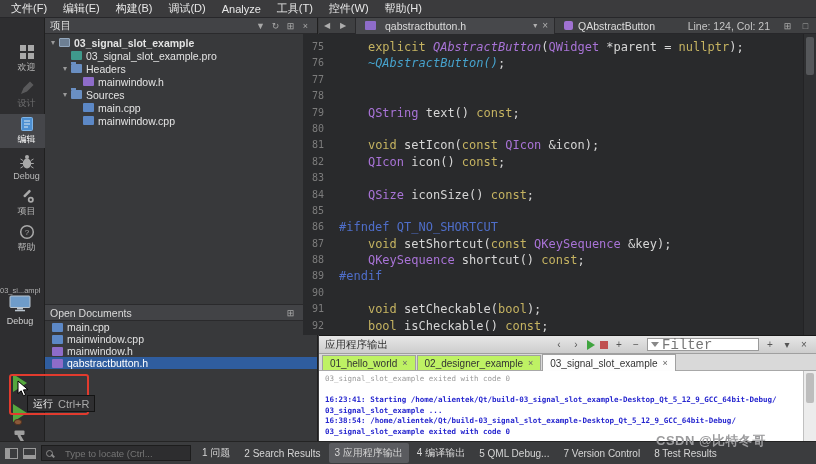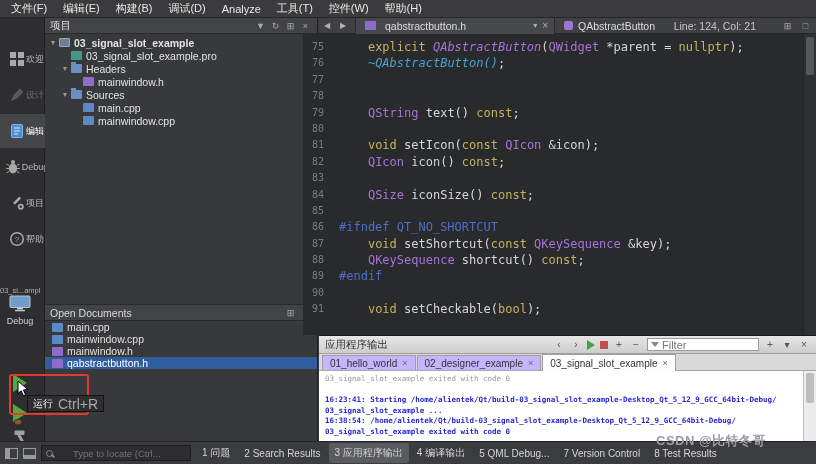--- a/index.html
+++ b/index.html
@@ -7,21 +7,21 @@
 body{font-family:"Liberation Sans",sans-serif;background:#3b3b3d}
 #app{position:relative;width:816px;height:464px;overflow:hidden;background:#3b3b3d}
 .sp{flex:1}
 
 
 .menubar{position:absolute;left:0;top:0;right:0;height:18px;background:#3b3b3d;border-bottom:1px solid #27272a;display:flex;align-items:center;padding:0 4px;gap:2px}
 .mi{font-size:11px;color:#e8e8e8;padding:1px 7px;border-radius:2px}
 
 
 .modebar{position:absolute;left:0;top:18px;bottom:23px;width:45px;background:#2e2e30;border-right:1px solid #202020;padding-top:24px}
-.mode-item{width:53px;height:34px;margin-bottom:2px;display:flex;flex-direction:row;align-items:center;justify-content:center;gap:1px;color:#b8b8b8;font-size:9px}
+.mode-item{width:53px;height:34px;margin-bottom:2px;display:flex;flex-direction:column;align-items:center;justify-content:center;gap:1px;color:#b8b8b8;font-size:9px}
 .mode-item.active{background:#45464a;color:#fff}
 .mode-item.dim{opacity:.45}
 .kit{position:absolute;top:268px;left:0;width:40px;text-align:center;color:#c2c2c2}
 .kit-project{font-size:7.5px;color:#b0b0b0;white-space:nowrap;overflow:hidden}
 .kit-config{font-size:9px;color:#d0d0d0}
 .runbtn{position:absolute;left:13px;width:20px;height:20px}
 .play{display:block;width:0;height:0;border-left:14px solid #55a83e;border-top:9px solid transparent;border-bottom:9px solid transparent}
 .bug-dot{position:absolute;left:1px;bottom:-1px;width:8px;height:6px;border-radius:50%;background:#8a5a3a;border:1px solid #553420}
 .buildbtn{position:absolute;left:13px;top:410px}
 
@@ -45,21 +45,21 @@
 .od-row.sel{background:#2f5d9f;color:#fff}
 
 
 .editorbar{position:absolute;left:319px;top:18px;right:0;height:16px;background:#3f4042;border-bottom:1px solid #27272a;display:flex;align-items:center;font-size:10.5px;color:#dcdcdc}
 .nav-arrow{width:16px;text-align:center;color:#aeaeae;font-size:8px}
 .etab{display:flex;align-items:center;background:#47484b;height:16px;padding:0 6px 0 8px;margin-left:4px;gap:5px;border-left:1px solid #2a2a2c;border-right:1px solid #2a2a2c;width:200px}
 .etab .dd{color:#b0b0b0;font-size:8px}
 .etab .xx{color:#b0b0b0;font-size:10px}
 .symbol{display:flex;align-items:center;gap:5px;padding:0 9px}
 .sym-icon{width:9px;height:9px;background:#a072d2;border-radius:2px}
-.linecol{color:#c6c6c6;margin-right:24px}
+.linecol{color:#c6c6c6;margin-right:10px}
 .eb-icon{width:15px;text-align:center;color:#a8a8a8;font-size:9px;margin-right:3px}
 
 
 .editor{position:absolute;left:303px;top:34px;right:0;height:301px;background:#292a2c;overflow:hidden}
 .code{padding-top:5px}
 .cl{display:flex;height:16.4px;line-height:16.4px;font-family:"DejaVu Sans Mono",monospace;font-size:12px;white-space:pre}
 .ln{width:26px;text-align:right;color:#7c7c7c;font-size:10px;padding-right:5px;flex:none}
 .ct{padding-left:10px}
 .tk.pl{color:#d6d6d6}
 .tk.kw{color:#c5b361}
@@ -71,50 +71,50 @@
 .vthumb{position:absolute;left:2px;right:2px;top:3px;height:38px;background:#55575a;border-radius:2px}
 
 
 .output{position:absolute;left:319px;top:335px;right:0;bottom:23px;background:#fff;border-top:1px solid #191919}
 .out-header{height:18px;background:linear-gradient(#e6e6e6,#cdcdcd);border-bottom:1px solid #9f9f9f;display:flex;align-items:center;padding:0 6px;font-size:10.5px;color:#333;gap:5px}
 .oh-icon{width:12px;text-align:center;color:#555;font-size:10px}
 .oi-play{width:0;height:0;border-left:8px solid #3fa43f;border-top:5px solid transparent;border-bottom:5px solid transparent}
 .oi-stop{width:8px;height:8px;background:#c05050}
 .out-filter{display:flex;align-items:center;background:#fff;border:1px solid #9a9a9a;height:13px;width:112px;padding:0 3px;gap:3px}
 .funnel{width:0;height:0;border-left:4px solid transparent;border-right:4px solid transparent;border-top:5px solid #888}
-.out-filter input{border:none;outline:none;width:100%;font-size:11px;color:#444;background:transparent;font-family:Liberation Sans, sans-serif}
+.out-filter input{border:none;outline:none;width:100%;font-size:14px;color:#444;background:transparent;font-family:Liberation Mono, monospace}
 .out-tabs{height:17px;background:#d9d9d9;border-bottom:1px solid #a8a8a8;display:flex;align-items:flex-end;padding-left:3px;gap:1px}
-.otab{height:15px;display:flex;align-items:center;gap:5px;padding:0 7px;font-size:10px;color:#333;background:#c4b5fd;border:1px solid #a0a0a0;border-bottom:none}
+.otab{height:15px;display:flex;align-items:center;gap:5px;padding:0 7px;font-size:10px;color:#333;background:#bef264;border:1px solid #a0a0a0;border-bottom:none}
 .otab.active{background:#fdfdfd;height:17px;margin-bottom:-1px}
 .otab .x{color:#666;font-size:9px}
 .out-body{position:absolute;top:35px;left:0;right:13px;bottom:0;background:#fff;padding:3px 6px;font-family:"DejaVu Sans Mono",monospace;font-size:7.5px;line-height:10.5px;white-space:pre;overflow:hidden}
 .ol.gray{color:#9a9a9a}
 .ol.blue{color:#2626cf;font-weight:bold}
 .out-sb{position:absolute;top:35px;right:0;bottom:0;width:13px;background:#ececec;border-left:1px solid #c0c0c0}
 .out-thumb{position:absolute;left:2px;right:2px;top:2px;height:30px;background:#bdbdbd;border-radius:2px}
 
 
 .statusbar{position:absolute;left:0;right:0;bottom:0;height:23px;background:#3b3c3e;border-top:1px solid #242424;display:flex;align-items:center;padding:0 5px;gap:5px;font-size:10px;color:#d6d6d6}
 .sb-sq{width:13px;height:11px;border:1px solid #9a9a9a;position:relative;flex:none}
 .sb-sq::before{content:'';position:absolute;left:0;top:0;bottom:0;width:4px;background:#9a9a9a}
 .sb-sq2{width:13px;height:11px;border:1px solid #9a9a9a;position:relative;flex:none}
 .sb-sq2::before{content:'';position:absolute;left:0;right:0;bottom:0;height:3px;background:#9a9a9a}
-.locator{display:flex;align-items:center;background:#2d2d2f;border:1px solid #1d1d1d;height:16px;width:150px;padding:0 4px;gap:20px;flex:none}
+.locator{display:flex;align-items:center;background:#2d2d2f;border:1px solid #1d1d1d;height:16px;width:150px;padding:0 4px;gap:12px;flex:none}
 .mag{width:7px;height:7px;border:1.5px solid #8a8a8a;border-radius:50%;position:relative;flex:none}
 .mag::after{content:'';position:absolute;width:4px;height:1.5px;background:#8a8a8a;transform:rotate(45deg);right:-3px;bottom:-1px}
 .locator input{background:transparent;border:none;outline:none;color:#9a9a9a;font-size:9.5px;width:100%;font-family:"Liberation Sans",sans-serif}
 .sb-btns{display:flex;gap:2px;align-items:center;white-space:nowrap}
 .sb-btn{padding:3px 6px;border-radius:2px}
 .sb-btn.active{background:#5a5b5f}
 
 
 .annotation{position:absolute;left:9px;top:374px;width:80px;height:41px;border:2px solid #e23b2e;border-radius:3px;z-index:55}
 .tooltip{position:absolute;left:27px;top:395px;height:17px;background:#2f2f31;border:1px solid #141414;display:flex;align-items:center;gap:5px;padding:0 5px;font-size:10px;z-index:56;white-space:nowrap}
 .tooltip .tl{color:#f0f0f0}
-.tooltip .ts{color:#a8a8a8;font-size:14px}
+.tooltip .ts{color:#a8a8a8;font-size:11px}
 .cursor{position:absolute;left:17px;top:380px;z-index:58}
 .watermark{position:absolute;left:656px;top:432px;font-size:13px;font-weight:bold;color:#9b9b9d;z-index:60;letter-spacing:.5px}
 </style>
 </head>
 <body>
 
 <div id="app">
 
   <div class="menubar">
       <span class="mi">文件(F)</span>
@@ -313,20 +313,21 @@
         <div class="cl"><span class="ln">82</span><span class="ct"><span class="tk pl">    </span><span class="tk typ">QIcon</span><span class="tk pl"> icon() </span><span class="tk kw">const</span><span class="tk pl">;</span></span></div>
         <div class="cl"><span class="ln">83</span><span class="ct"></span></div>
         <div class="cl"><span class="ln">84</span><span class="ct"><span class="tk pl">    </span><span class="tk typ">QSize</span><span class="tk pl"> iconSize() </span><span class="tk kw">const</span><span class="tk pl">;</span></span></div>
         <div class="cl"><span class="ln">85</span><span class="ct"></span></div>
         <div class="cl"><span class="ln">86</span><span class="ct"><span class="tk pp">#ifndef QT_NO_SHORTCUT</span></span></div>
         <div class="cl"><span class="ln">87</span><span class="ct"><span class="tk pl">    </span><span class="tk kw">void</span><span class="tk pl"> setShortcut(</span><span class="tk kw">const</span><span class="tk pl"> </span><span class="tk typ">QKeySequence</span><span class="tk pl"> &amp;key);</span></span></div>
         <div class="cl"><span class="ln">88</span><span class="ct"><span class="tk pl">    </span><span class="tk typ">QKeySequence</span><span class="tk pl"> shortcut() </span><span class="tk kw">const</span><span class="tk pl">;</span></span></div>
         <div class="cl"><span class="ln">89</span><span class="ct"><span class="tk pp">#endif</span></span></div>
         <div class="cl"><span class="ln">90</span><span class="ct"></span></div>
         <div class="cl"><span class="ln">91</span><span class="ct"><span class="tk pl">    </span><span class="tk kw">void</span><span class="tk pl"> setCheckable(</span><span class="tk kw">bool</span><span class="tk pl">);</span></span></div>
+        <div class="cl"><span class="ln">92</span><span class="ct"><span class="tk pl">    </span><span class="tk kw">bool</span><span class="tk pl"> isCheckable() </span><span class="tk kw">const</span><span class="tk pl">;</span></span></div>
       </div>
     <div class="vsb">
         <div class="vthumb"></div>
       </div>
   </div>
 
   <div class="output">
     <div class="out-header">
       <span>应用程序输出</span>
       <span class="sp"></span>

